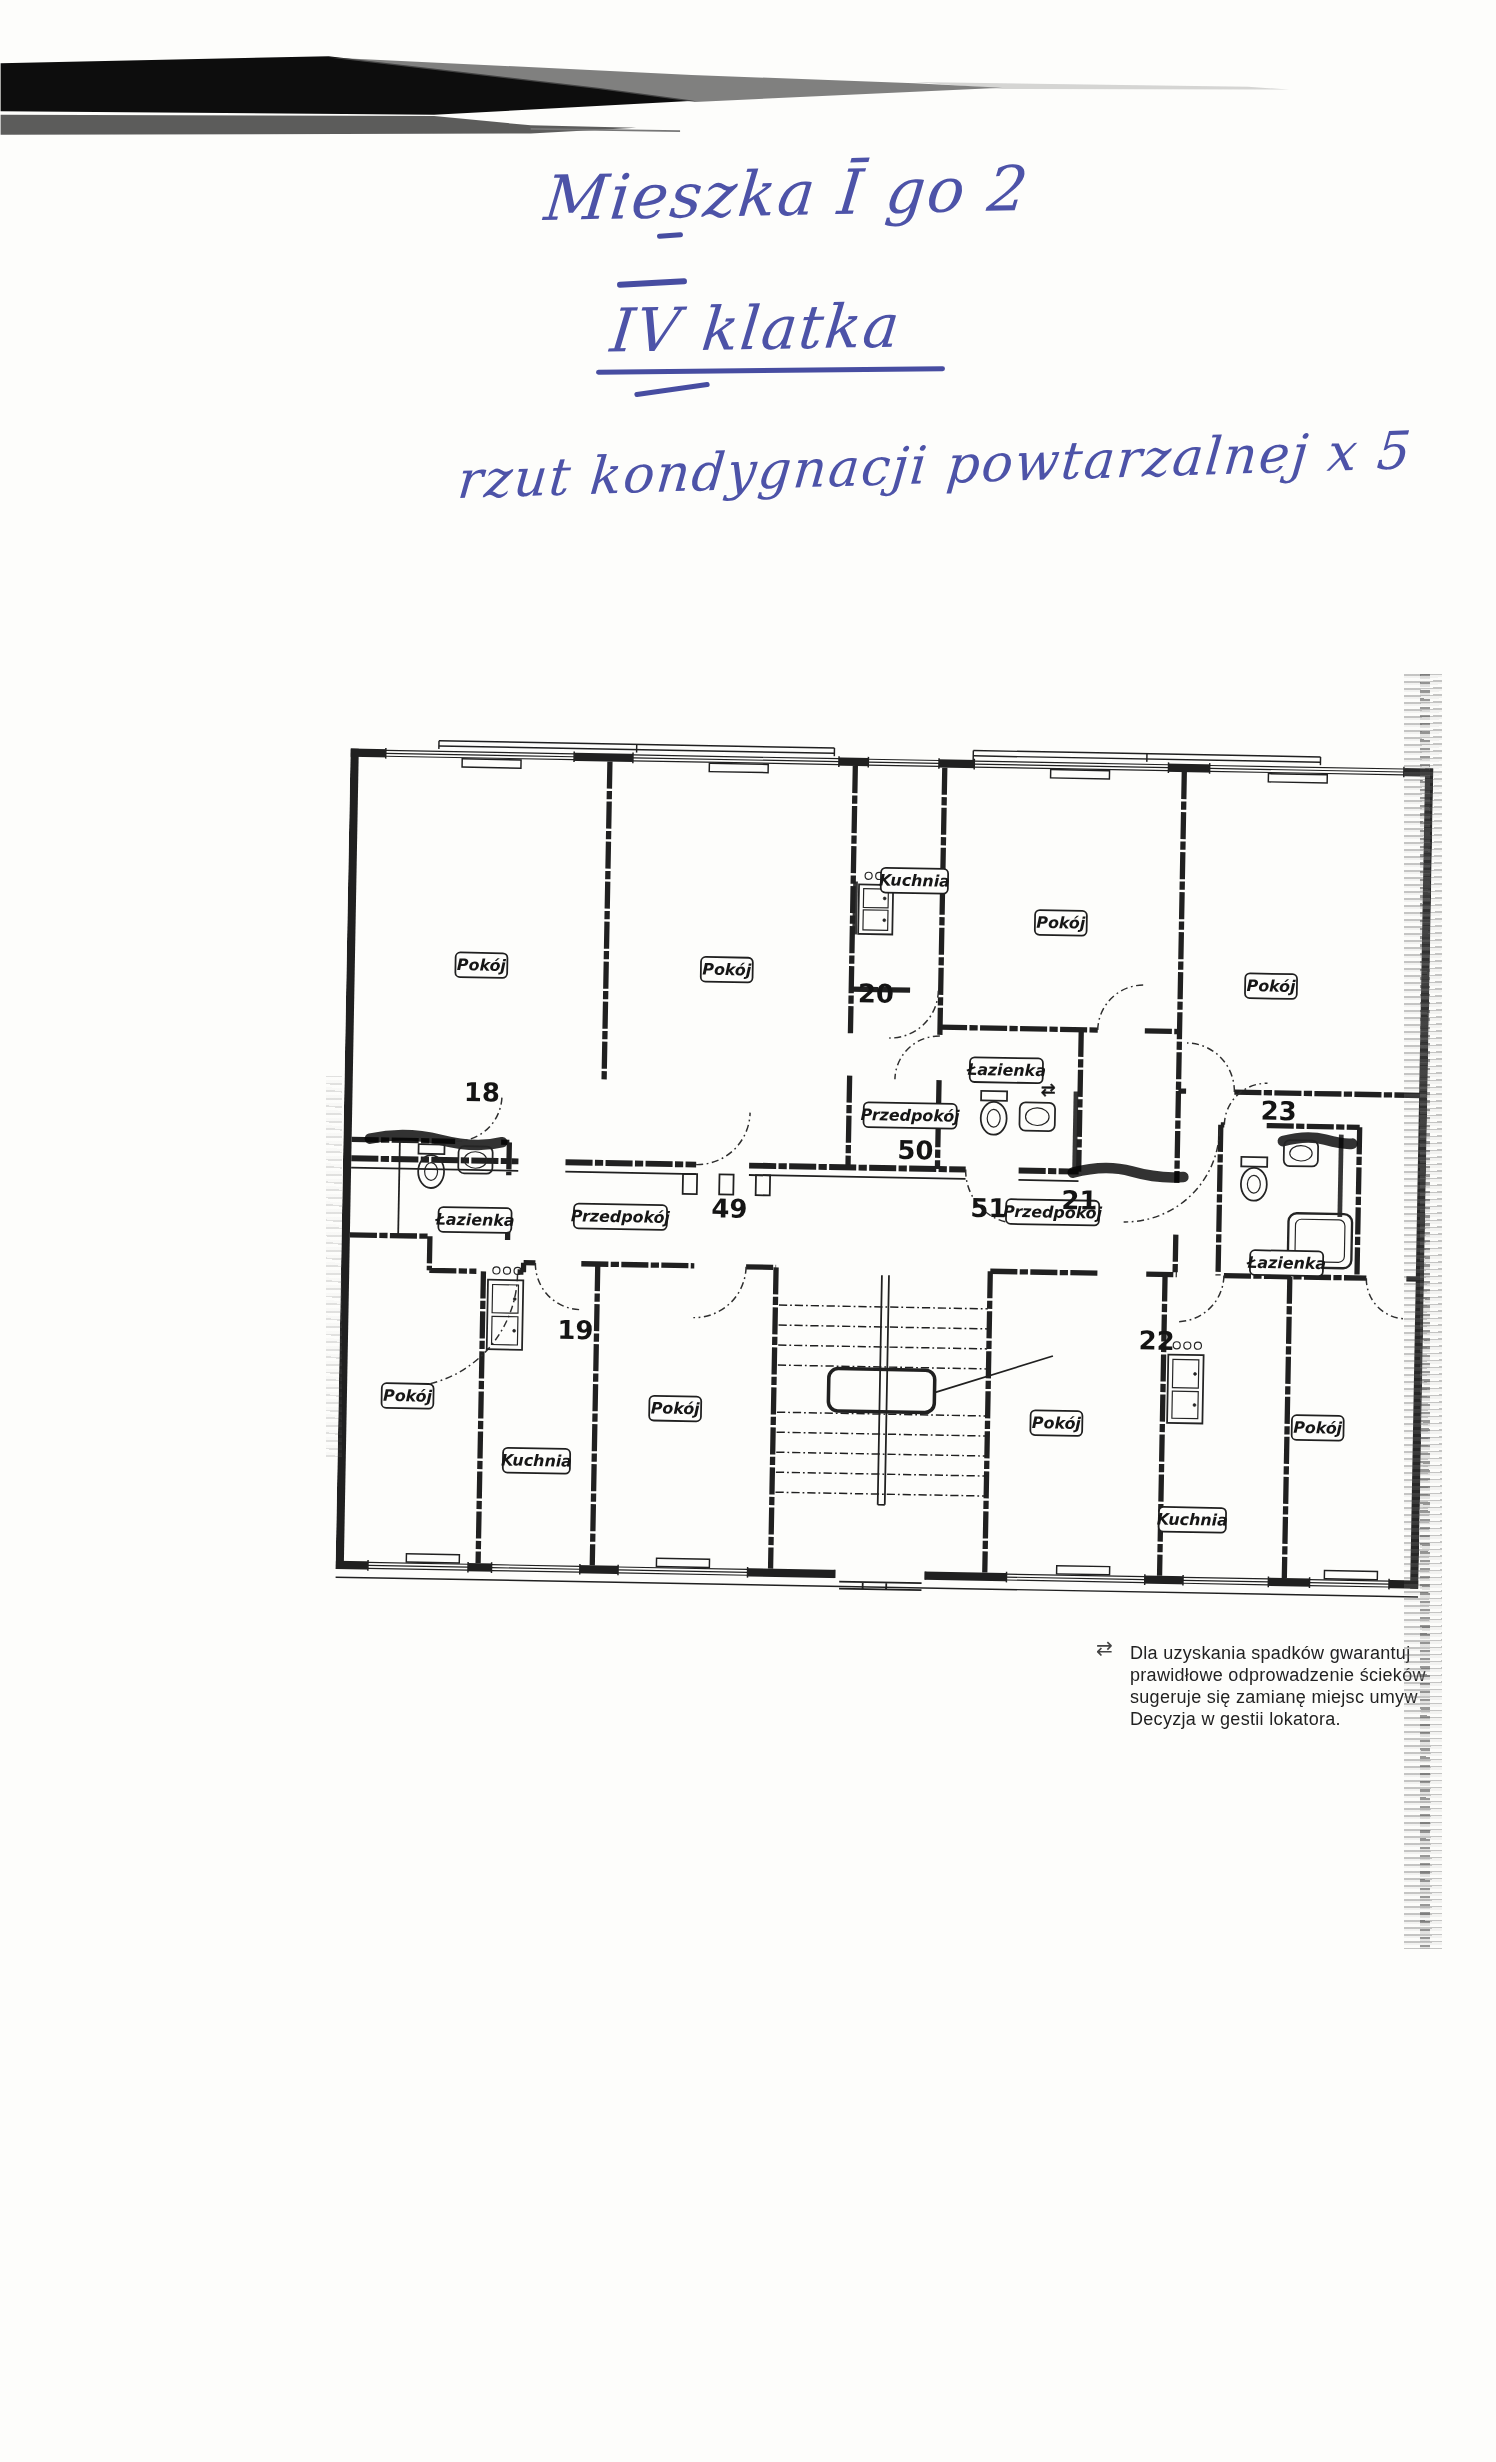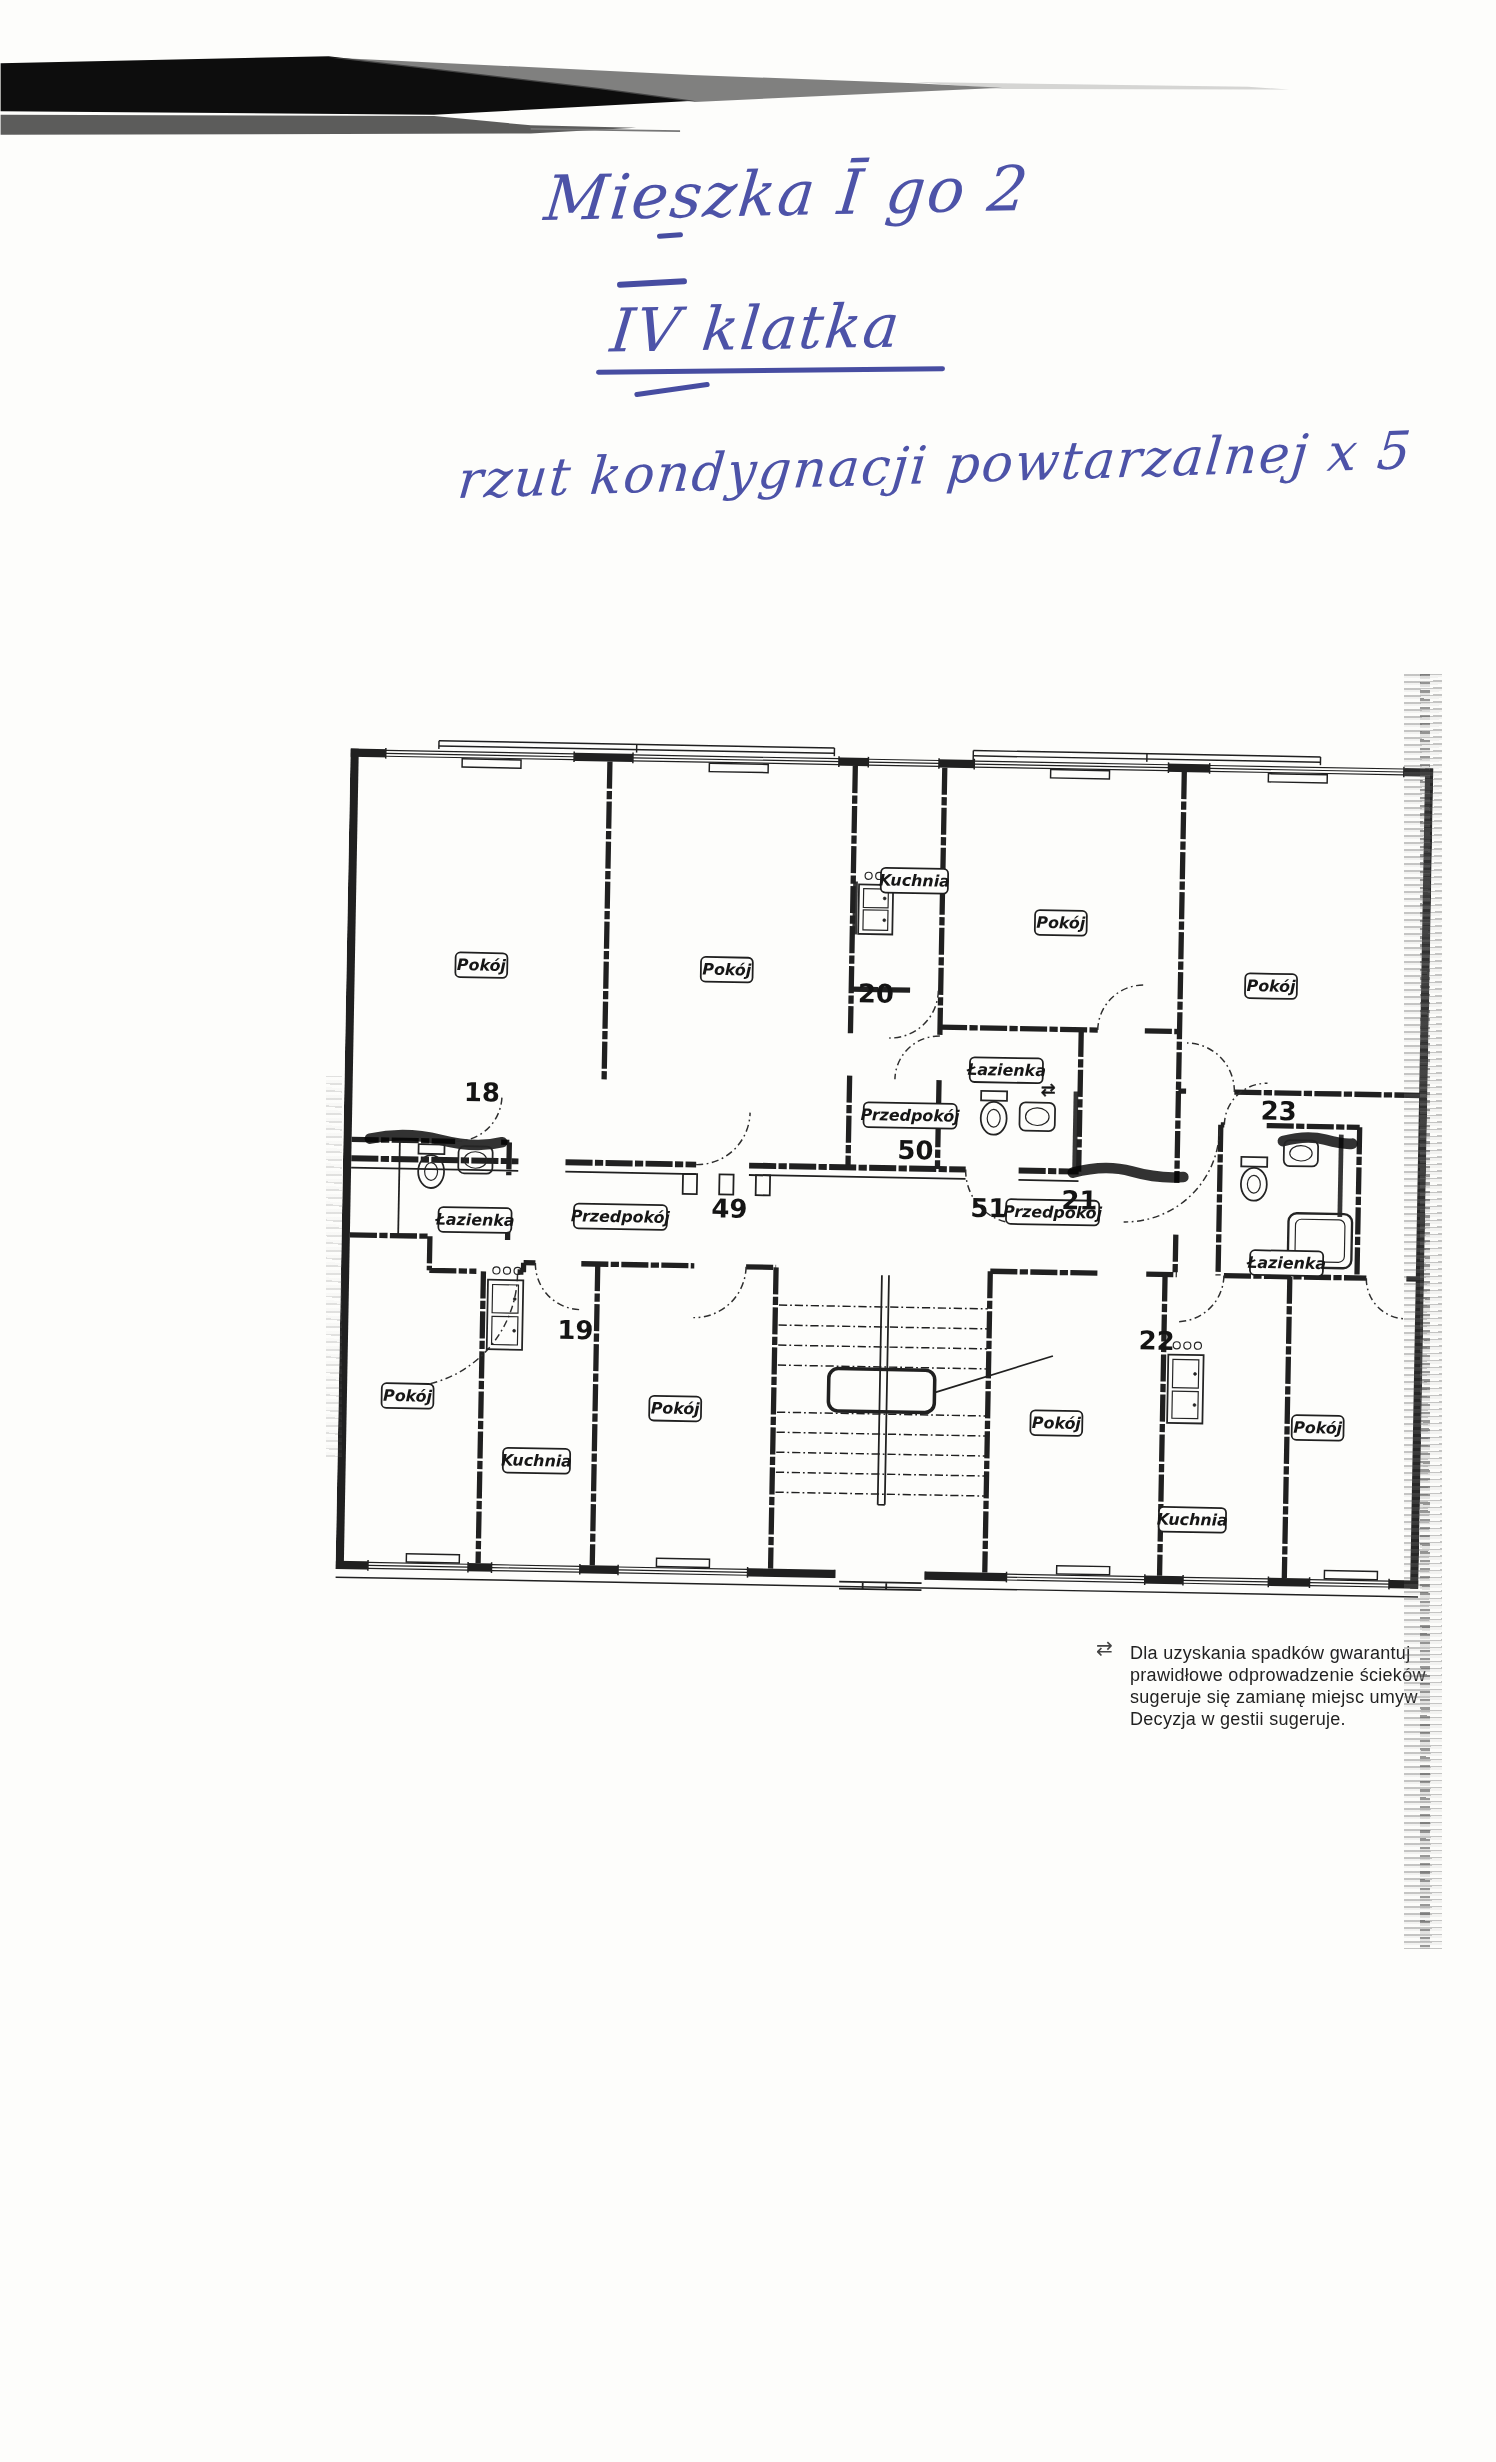--- a/index.html
+++ b/index.html
@@ -399,21 +399,21 @@
     <text class="num-txt" x="972" y="710">50</text>
     <text class="num-txt" x="1098" y="806">51</text>
   </svg>
   </div>
 
   <div class="note">
     <span class="note-marker">⇄</span>
     <div>Dla uzyskania spadków gwarantuj</div>
     <div>prawidłowe odprowadzenie ścieków</div>
     <div>sugeruje się zamianę miejsc umyw</div>
-    <div>Decyzja w gestii sugeruje.</div>
+    <div>Decyzja w gestii lokatora.</div>
   </div>
 
   <div class="noise-right">
     <div class="noise-right-core"></div>
   </div>
   <div class="noise-left"></div>
 
 </div>
 
 

